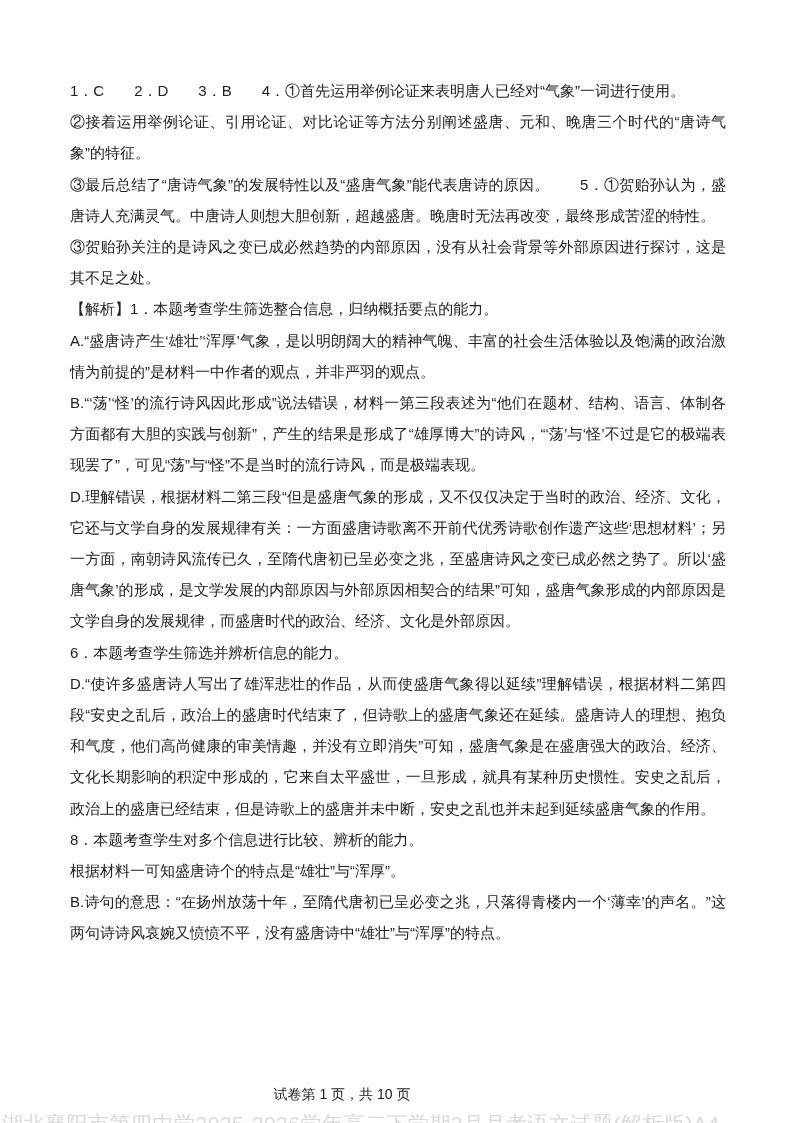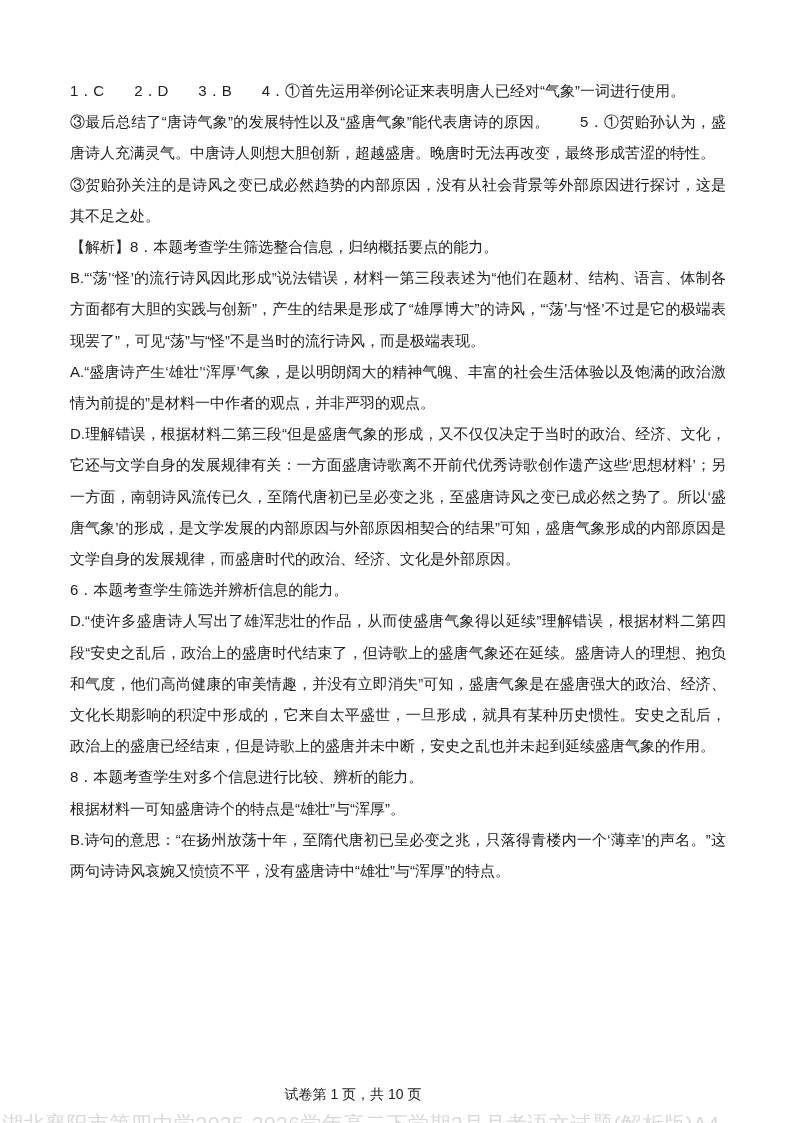--- a/index.html
+++ b/index.html
@@ -27,21 +27,21 @@
     text-align: justify;
     text-justify: inter-ideograph;
     word-break: break-all;
   }
   .content p {
     margin: 0;
     padding: 0;
   }
   .footer {
     position: absolute;
-    left: 12px;
+    left: 1px;
     width: 682px;
     top: 1070px;
     text-align: center;
     font-size: 14px;
     color: var(--text-color, #212121);
   }
   .watermark {
     position: absolute;
     left: 2px;
     top: 1094px;
@@ -50,25 +50,26 @@
     white-space: nowrap;
     letter-spacing: 0.5px;
   }
 </style>
 </head>
 <body>
 
 <div class="page">
   <div class="content">
       <p>1．C　　2．D　　3．B　　4．①首先运用举例论证来表明唐人已经对“气象”一词进行使用。</p>
+      <p>②接着运用举例论证、引用论证、对比论证等方法分别阐述盛唐、元和、晚唐三个时代的“唐诗气象”的特征。</p>
       <p>③最后总结了“唐诗气象”的发展特性以及“盛唐气象”能代表唐诗的原因。　　5．①贺贻孙认为，盛唐诗人充满灵气。中唐诗人则想大胆创新，超越盛唐。晚唐时无法再改变，最终形成苦涩的特性。</p>
       <p>③贺贻孙关注的是诗风之变已成必然趋势的内部原因，没有从社会背景等外部原因进行探讨，这是其不足之处。</p>
-      <p>【解析】8．本题考查学生筛选整合信息，归纳概括要点的能力。</p>
+      <p>【解析】1．本题考查学生筛选整合信息，归纳概括要点的能力。</p>
+      <p>A.“盛唐诗产生‘雄壮’‘浑厚’气象，是以明朗阔大的精神气魄、丰富的社会生活体验以及饱满的政治激情为前提的”是材料一中作者的观点，并非严羽的观点。</p>
       <p>B.“‘荡’‘怪’的流行诗风因此形成”说法错误，材料一第三段表述为“他们在题材、结构、语言、体制各方面都有大胆的实践与创新”，产生的结果是形成了“雄厚博大”的诗风，“‘荡’与‘怪’不过是它的极端表现罢了”，可见“荡”与“怪”不是当时的流行诗风，而是极端表现。</p>
-      <p>A.“盛唐诗产生‘雄壮’‘浑厚’气象，是以明朗阔大的精神气魄、丰富的社会生活体验以及饱满的政治激情为前提的”是材料一中作者的观点，并非严羽的观点。</p>
       <p>D.理解错误，根据材料二第三段“但是盛唐气象的形成，又不仅仅决定于当时的政治、经济、文化，它还与文学自身的发展规律有关：一方面盛唐诗歌离不开前代优秀诗歌创作遗产这些‘思想材料’；另一方面，南朝诗风流传已久，至隋代唐初已呈必变之兆，至盛唐诗风之变已成必然之势了。所以‘盛唐气象’的形成，是文学发展的内部原因与外部原因相契合的结果”可知，盛唐气象形成的内部原因是文学自身的发展规律，而盛唐时代的政治、经济、文化是外部原因。</p>
       <p>6．本题考查学生筛选并辨析信息的能力。</p>
       <p>D.“使许多盛唐诗人写出了雄浑悲壮的作品，从而使盛唐气象得以延续”理解错误，根据材料二第四段“安史之乱后，政治上的盛唐时代结束了，但诗歌上的盛唐气象还在延续。盛唐诗人的理想、抱负和气度，他们高尚健康的审美情趣，并没有立即消失”可知，盛唐气象是在盛唐强大的政治、经济、文化长期影响的积淀中形成的，它来自太平盛世，一旦形成，就具有某种历史惯性。安史之乱后，政治上的盛唐已经结束，但是诗歌上的盛唐并未中断，安史之乱也并未起到延续盛唐气象的作用。</p>
       <p>8．本题考查学生对多个信息进行比较、辨析的能力。</p>
       <p>根据材料一可知盛唐诗个的特点是“雄壮”与“浑厚”。</p>
       <p>B.诗句的意思：“在扬州放荡十年，至隋代唐初已呈必变之兆，只落得青楼内一个‘薄幸’的声名。”这两句诗诗风哀婉又愤愤不平，没有盛唐诗中“雄壮”与“浑厚”的特点。</p>
     </div>
 
   <div class="footer">试卷第 1 页，共 10 页</div>
 

